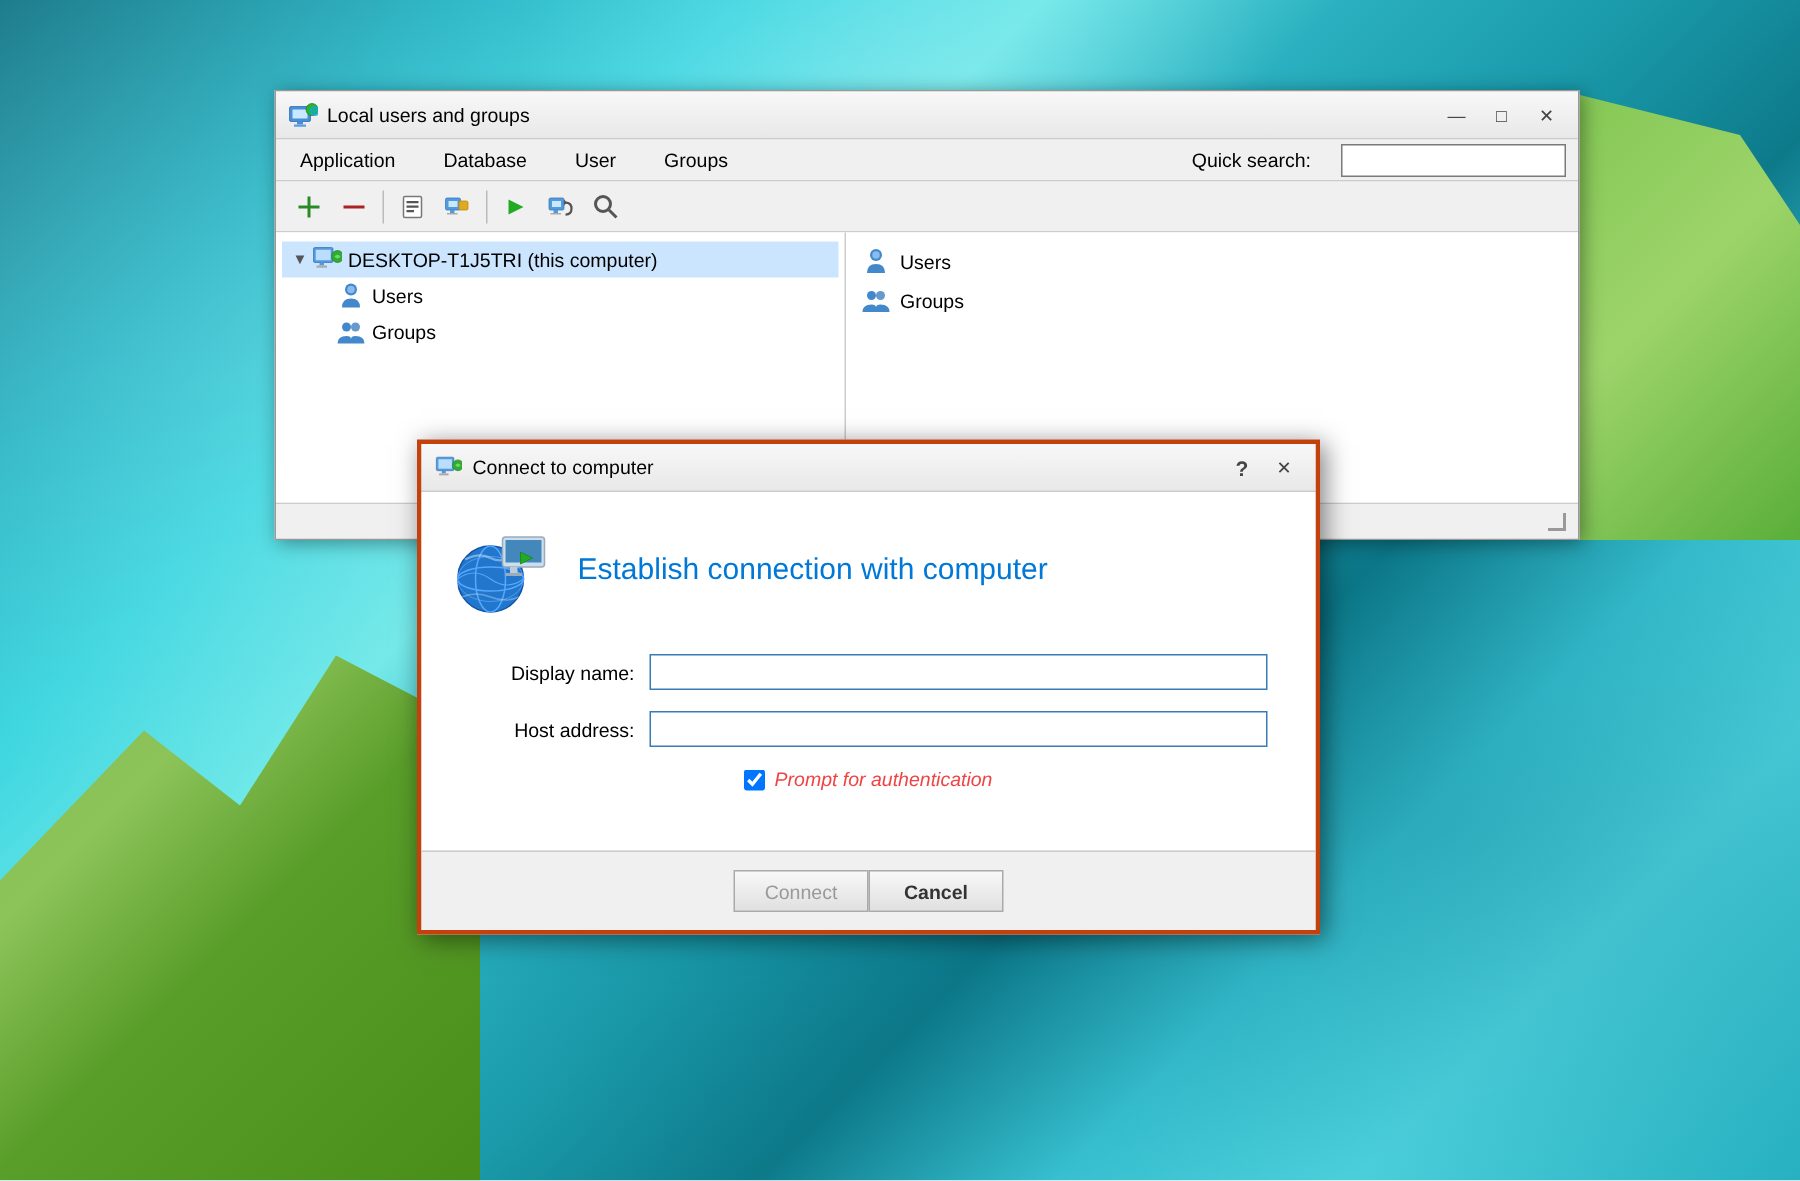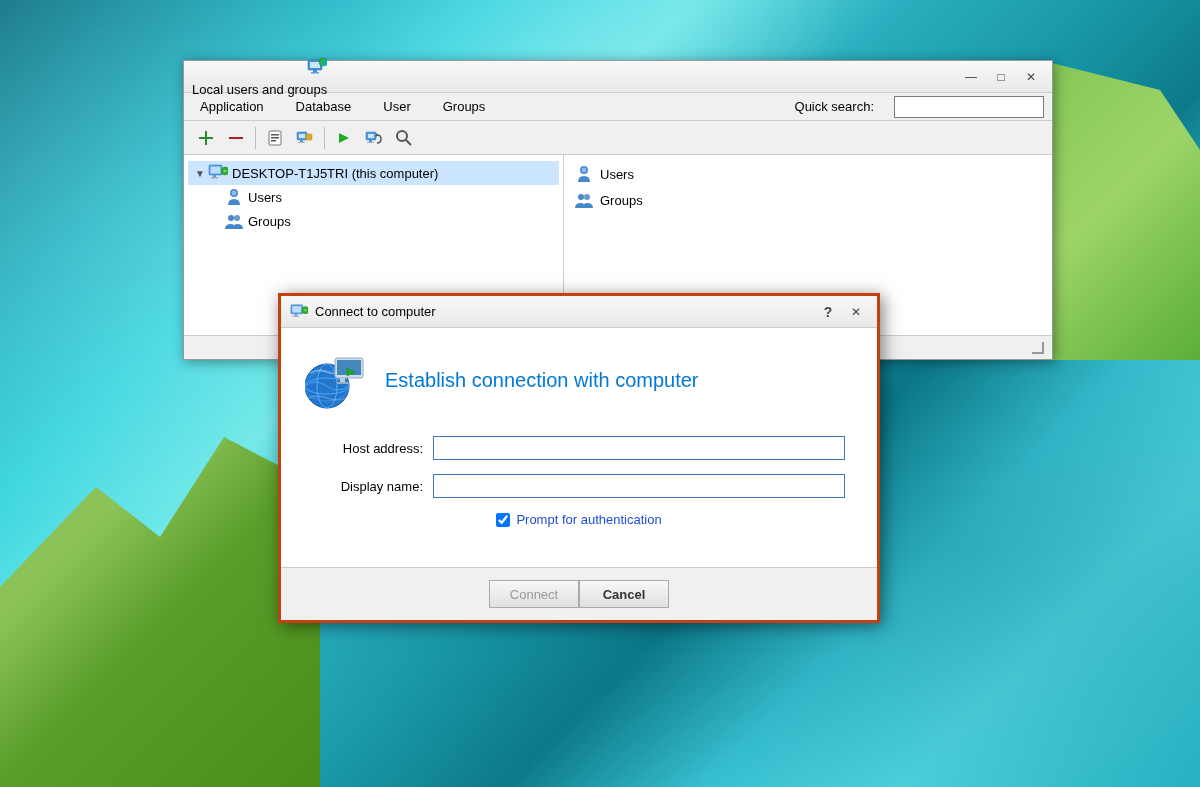--- a/index.html
+++ b/index.html
@@ -74,23 +74,22 @@
       align-items: center;
       justify-content: space-between;
       background: linear-gradient(to bottom, #f8f8f8, #e8e8e8);
       border-bottom: 1px solid #ccc;
       padding: 6px 8px;
       height: 32px;
     }
 
     .title-bar-left {
       display: flex;
-      align-items: flex-end;
+      align-items: center;
       gap: 6px;
-      flex-direction: column;
     }
 
     .app-icon {
       width: 20px;
       height: 20px;
       position: relative;
       display: flex;
       align-items: center;
       justify-content: center;
     }
@@ -405,21 +404,22 @@
     }
 
     .checkbox-input {
       width: 14px;
       height: 14px;
       cursor: pointer;
     }
 
     .checkbox-label {
       font-size: 13px;
-      color: #1d4ed8;
+      color: #ef4444;
+      font-style: italic;
     }
 
     
     .dialog-footer {
       background: #f0f0f0;
       border-top: 1px solid #ccc;
       padding: 12px 24px;
       display: flex;
       justify-content: center;
       gap: 0;
@@ -655,25 +655,25 @@
           <rect x="32" y="34" width="11" height="2" fill="#9aabbb"></rect>
 
           <polygon points="42,20 50,24 42,28" fill="#22aa22" stroke="#118811" stroke-width="0.5"></polygon>
         </svg>
       </div>
       <h2 class="establish-title">Establish connection with computer</h2>
     </div>
 
     <div class="form-section">
       <div class="form-row">
+        <label class="form-label">Display name:</label>
+        <input class="form-input" type="text" style="">
+      </div>
+      <div class="form-row">
         <label class="form-label">Host address:</label>
-        <input class="form-input" type="text" style="">
-      </div>
-      <div class="form-row">
-        <label class="form-label">Display name:</label>
         <input class="form-input" type="text" style="">
       </div>
     </div>
 
     <div class="checkbox-row">
       <input class="checkbox-input" type="checkbox" id="auth-checkbox" checked="" style="">
       <label class="checkbox-label" for="auth-checkbox">Prompt for authentication</label>
     </div>
   </div>
 

